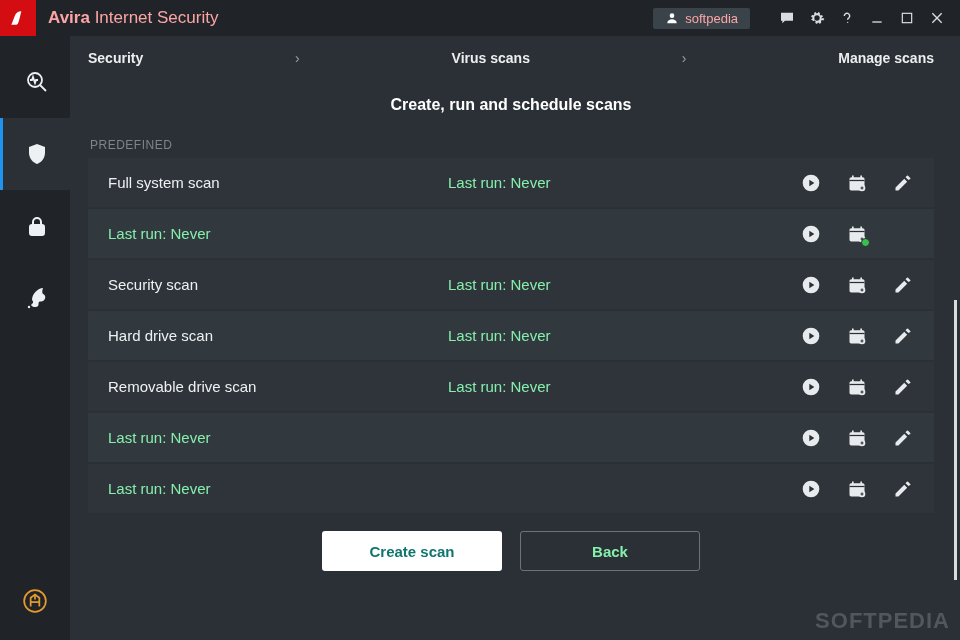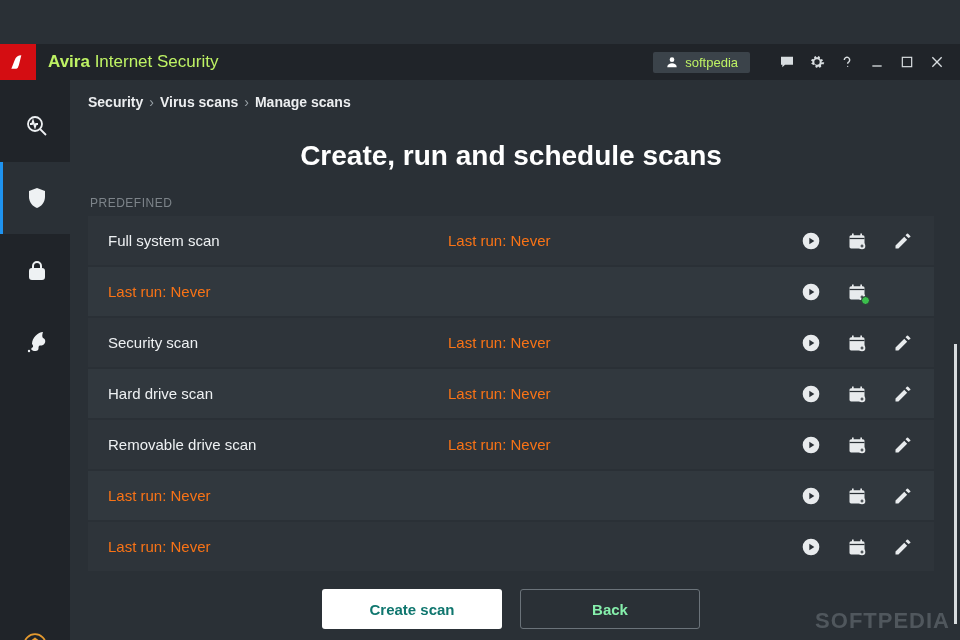--- a/index.html
+++ b/index.html
@@ -12,22 +12,21 @@
       overflow: hidden;
       position: relative;
     }
     
     .titlebar {
       height: 36px;
       background: #202429;
       display: flex;
       align-items: center;
       padding: 0 8px 0 0;
-      color: #bef264;
-      margin-top: 44px;
+      color: #fca5a5;
     }
     .logo {
       width: 36px;
       height: 36px;
       background: #d40d12;
       display: flex;
       align-items: center;
       justify-content: center;
     }
     .logo svg { width: 20px; height: 20px; }
@@ -92,47 +91,48 @@
       overflow-y: auto;
       position: relative;
     }
     .breadcrumb {
       font-size: 14px;
       font-weight: 600;
       color: #eceef0;
       display: flex;
       gap: 6px;
       padding: 4px 0 10px 0;
+      justify-content: space-between;
     }
     .breadcrumb .sep { color: #98a0a6; font-weight: 400; }
     .page-title {
       text-align: center;
       color: #fff;
-      font-size: 28px;
+      font-size: 16px;
       font-weight: 700;
       margin: 20px 0 24px;
     }
     .section-label {
       font-size: 12px;
       letter-spacing: .5px;
       color: #7d848a;
       margin-bottom: 6px;
       padding-left: 2px;
     }
     .scan-row {
       display: flex;
       align-items: center;
       height: 49px;
       background: #31383e;
       margin-bottom: 2px;
       padding: 0 20px 0 20px;
     }
     .scan-row:nth-child(odd) { background: #2e343a; }
     .scan-name { flex: 0 0 340px; color: #eef1f3; font-size: 15px; }
-    .scan-status { flex: 1; color: #f97316; font-size: 15px; }
+    .scan-status { flex: 1; color: #86efac; font-size: 15px; }
     .row-actions { display: flex; gap: 24px; align-items: center; }
     .act { width: 22px; height: 22px; display:flex; align-items:center; justify-content:center; cursor:pointer; color:#e8ebed; }
     .act svg { width: 20px; height: 20px; }
     .footer-btns {
       display: flex;
       justify-content: center;
       gap: 18px;
       padding: 16px 0 0;
     }
     .btn {

